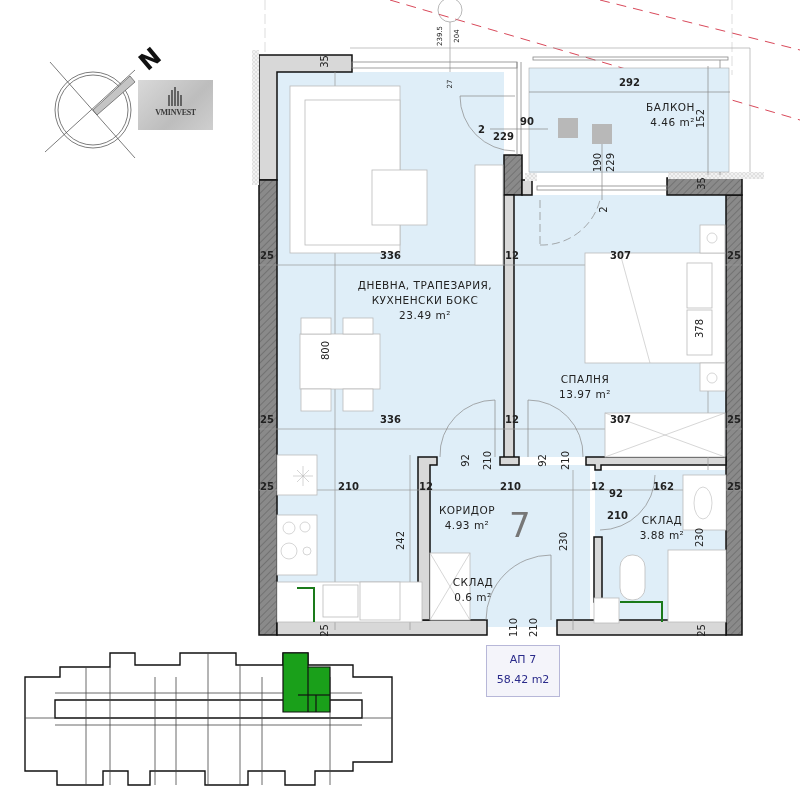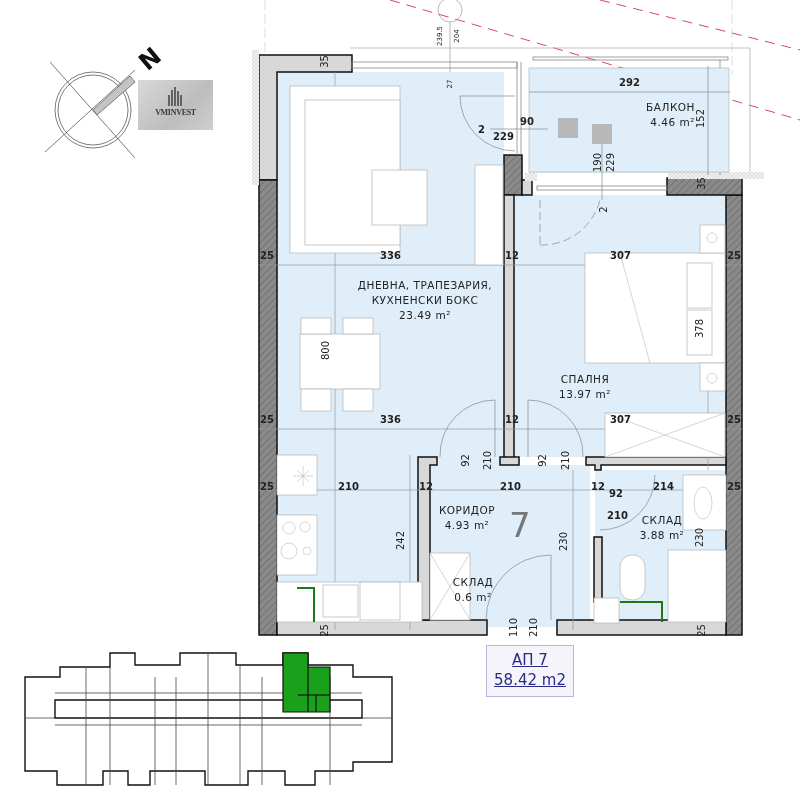--- a/index.html
+++ b/index.html
@@ -1,21 +1,21 @@
 <!DOCTYPE html>
 <html><head>
 <meta charset="utf-8">
 <style>
   html,body{margin:0;padding:0;background:#ffffff;}
   body{width:800px;height:800px;position:relative;overflow:hidden;font-family:"DejaVu Sans Condensed","DejaVu Sans",sans-serif;}
   .lbl{position:absolute;font-family:"DejaVu Sans",sans-serif;color:#222;letter-spacing:0.5px;white-space:nowrap;}
   .dim{position:absolute;font-family:"DejaVu Sans",sans-serif;font-size:10px;color:#222;white-space:nowrap;font-weight:bold;}
   .vdim{position:absolute;font-family:"DejaVu Sans",sans-serif;font-size:10px;color:#222;white-space:nowrap;transform:rotate(-90deg);transform-origin:center center;}
   .room-name{font-size:10.5px;text-align:center;line-height:15px;}
-  .badge{position:absolute;left:486px;top:645px;width:88px;height:52px;border:1px solid #b7b7d8;background:#f4f4fa;color:#2a2a8a;font-family:"DejaVu Sans",sans-serif;font-size:15px;text-align:center;line-height:20px;padding-top:4px;box-sizing:border-box;text-decoration:underline;}
+  .badge{position:absolute;left:486px;top:645px;width:74px;height:52px;border:1px solid #b7b7d8;background:#f4f4fa;color:#2a2a8a;font-family:"DejaVu Sans",sans-serif;font-size:11px;text-align:center;line-height:20px;padding-top:4px;box-sizing:border-box;}
   .logo{position:absolute;left:138px;top:80px;width:75px;height:50px;background:linear-gradient(135deg,#d9d9d9,#bdbdbd 60%,#cfcfcf);}
   .logo-text{position:absolute;left:0;right:0;top:28px;text-align:center;font-family:Liberation Serif, serif;font-size:8px;font-weight:bold;color:#3a3a3a;letter-spacing:-0.3px;}
   .big7{position:absolute;left:509px;top:505px;font-family:"DejaVu Sans",sans-serif;font-size:34px;color:#777;}
 </style>
 </head>
 <body>
 
 <svg width="800" height="800" style="position:absolute;left:0;top:0" xmlns="http://www.w3.org/2000/svg">
   <defs>
     <pattern id="hatch" width="5" height="5" patternUnits="userSpaceOnUse" patternTransform="rotate(45)">
@@ -245,21 +245,21 @@
 </div>
 <div class="big7">7</div>
 
 <div class="dim" style="left:380px;top:250px;">336</div>
 <div class="dim" style="left:380px;top:414px;">336</div>
 <div class="dim" style="left:610px;top:250px;">307</div>
 <div class="dim" style="left:610px;top:414px;">307</div>
 <div class="dim" style="left:619px;top:77px;">292</div>
 <div class="dim" style="left:338px;top:481px;">210</div>
 <div class="dim" style="left:500px;top:481px;">210</div>
-<div class="dim" style="left:653px;top:481px;">214</div>
+<div class="dim" style="left:653px;top:481px;">162</div>
 <div class="dim" style="left:260px;top:250px;">25</div>
 <div class="dim" style="left:260px;top:414px;">25</div>
 <div class="dim" style="left:260px;top:481px;">25</div>
 <div class="dim" style="left:727px;top:250px;">25</div>
 <div class="dim" style="left:727px;top:414px;">25</div>
 <div class="dim" style="left:727px;top:481px;">25</div>
 <div class="dim" style="left:505px;top:250px;">12</div>
 <div class="dim" style="left:505px;top:414px;">12</div>
 <div class="dim" style="left:419px;top:481px;">12</div>
 <div class="dim" style="left:591px;top:481px;">12</div>

